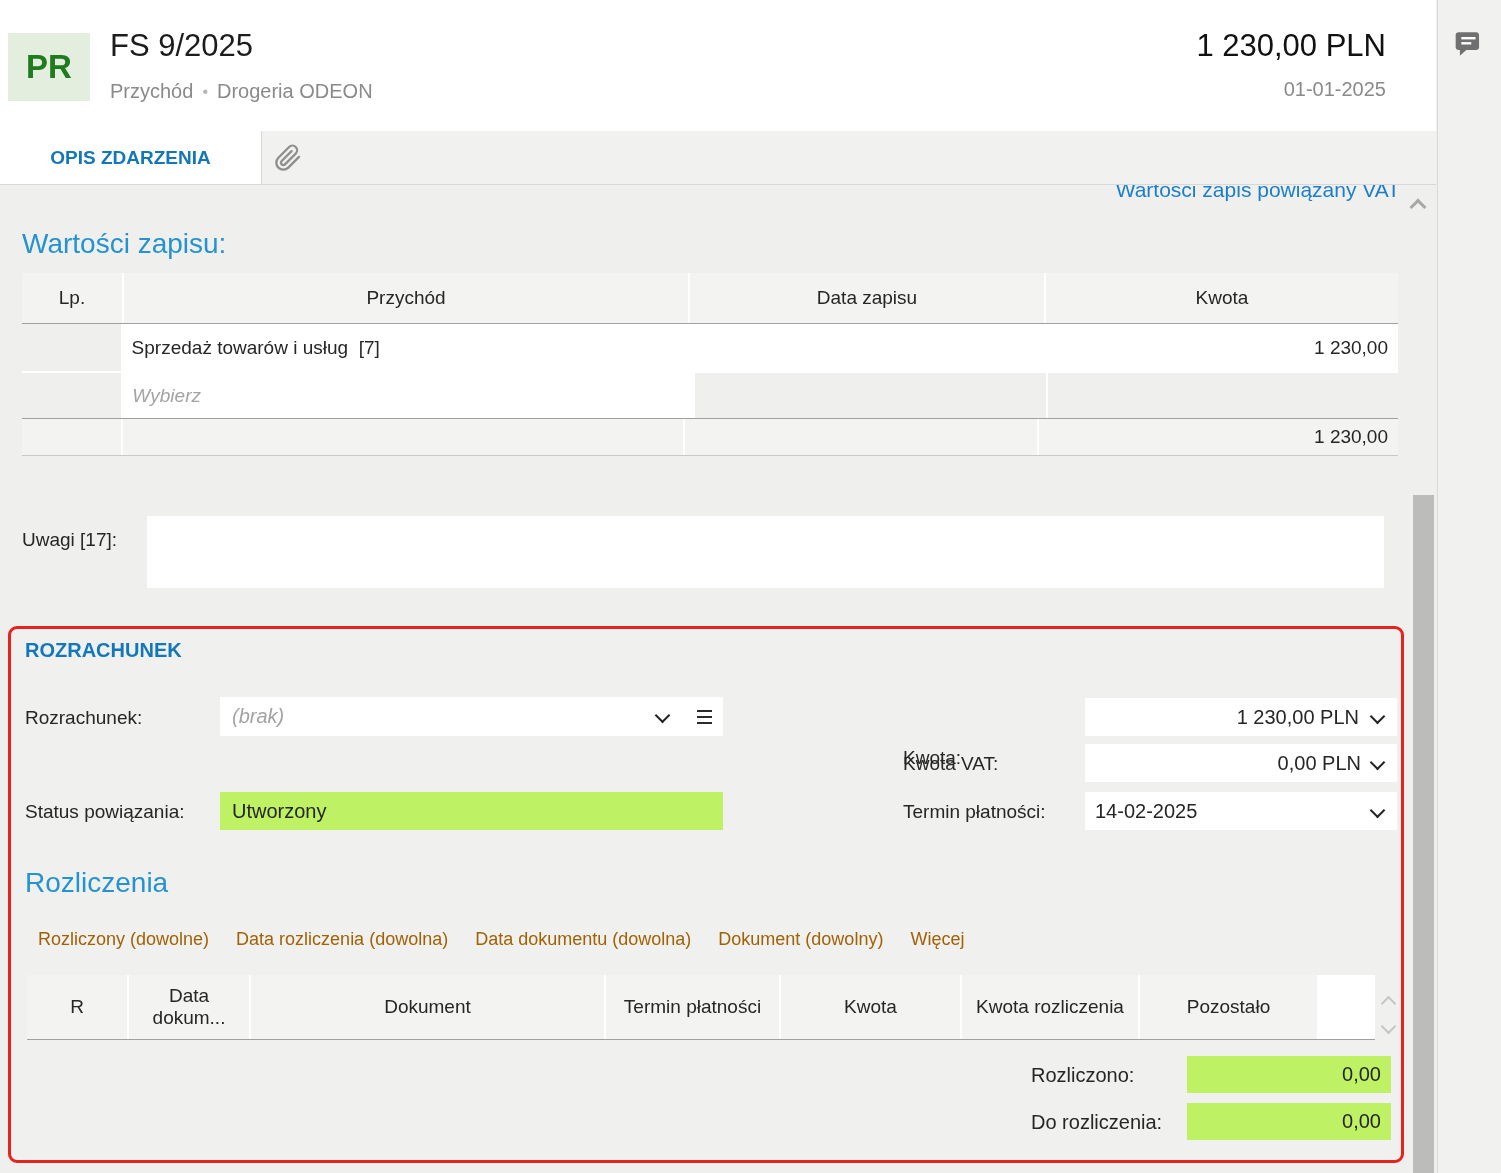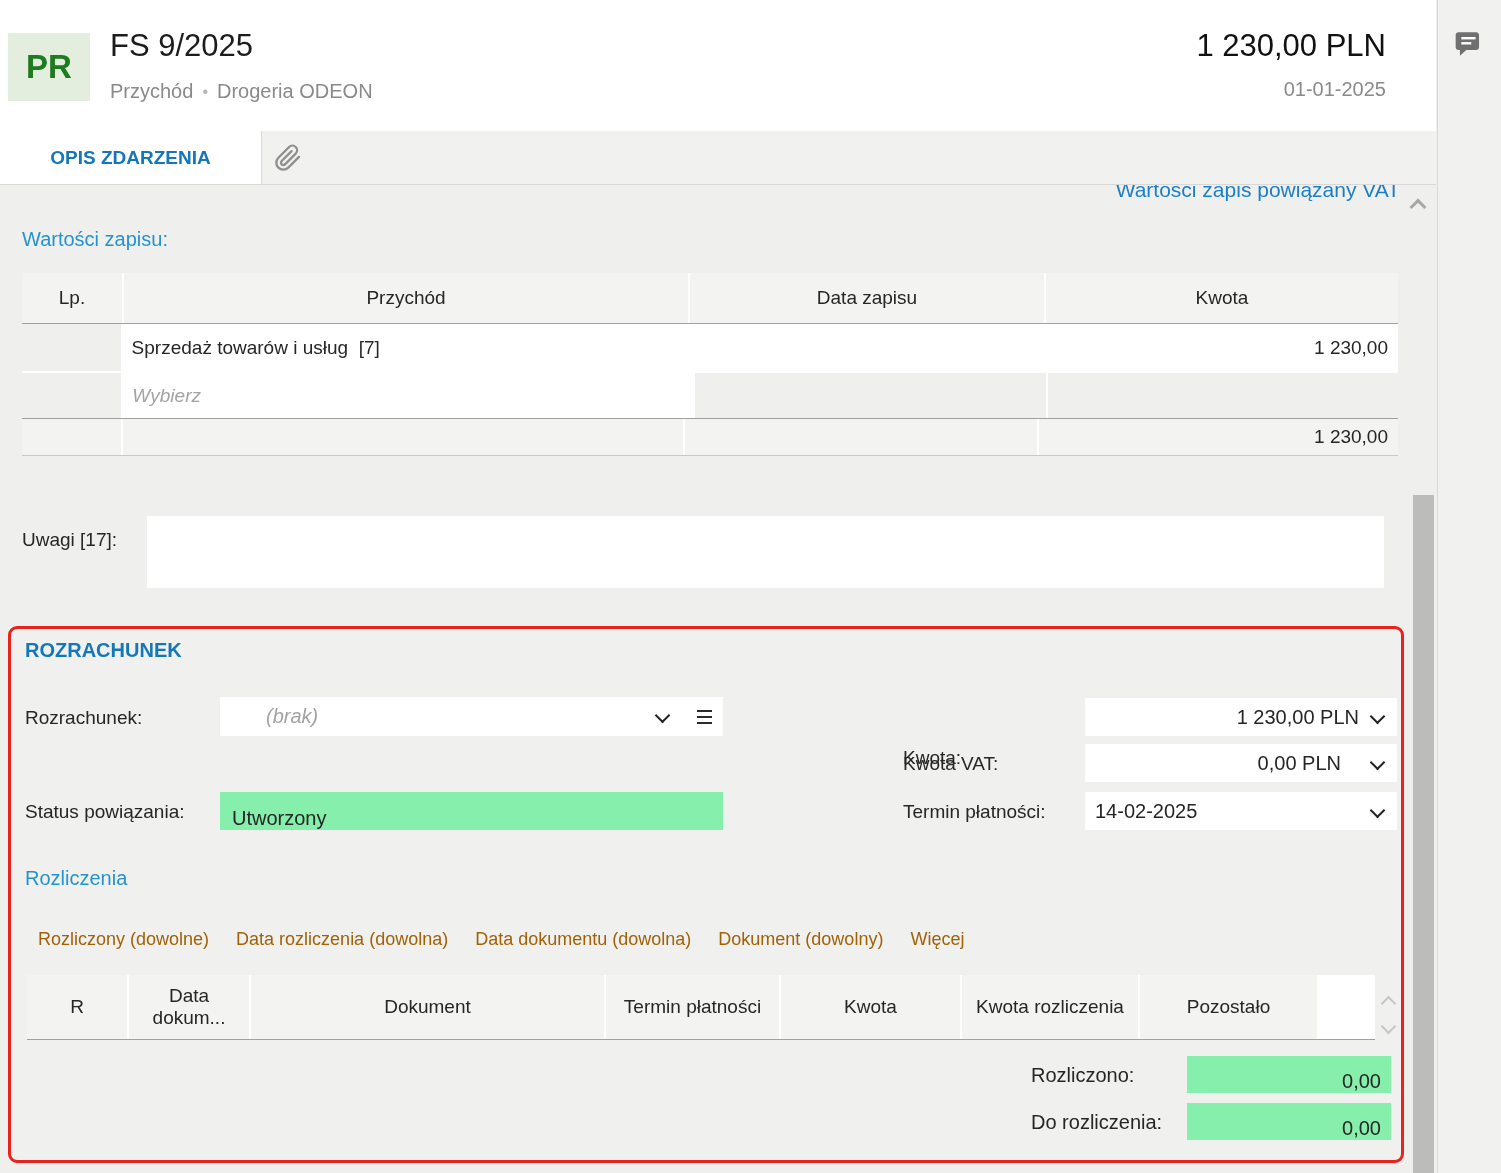--- a/index.html
+++ b/index.html
@@ -22,40 +22,40 @@
   .clip-btn{left:270px;top:140px;width:36px;height:36px;display:flex;align-items:center;justify-content:center;}
   
   .vatlink-clip{left:940px;top:185px;width:460px;height:22px;overflow:hidden;text-align:right;}
   .vatlink-clip span{position:relative;top:-7px;font-size:21px;color:#1b7fc8;}
   .chev{display:inline-block;width:9px;height:9px;border-right:3px solid #222;border-bottom:3px solid #222;transform:rotate(45deg);}
   .chev.up{transform:rotate(-135deg);}
   .chev.lgray{border-color:#a8a8a8;}
   .chev.xgray{border-color:#c6c6c6;border-width:2.5px;}
   .chev.thin{border-width:2.5px;}
   
-  .sec-blue{font-size:20px;color:#2593cf;}
+  .sec-blue{font-size:28px;color:#2593cf;}
   
   .trow{display:flex;gap:2px;background:#fff;}
   .cell{display:flex;align-items:center;background:#f3f3f2;font-size:19px;}
   .cell.center{justify-content:center;text-align:center;}
   .cell.white{background:#fff;}
   .cell.gray{background:#efefee;}
   .cell.right{justify-content:flex-end;padding-right:10px;}
   .cell.left{padding-left:9px;}
   .hline{height:1px;background:#a0a0a0;}
   .hline.light{background:#c9c9c9;}
   .placeholder{font-style:italic;color:#a3a3a3;}
   
   .uwagi-box{left:147px;top:516px;width:1233px;height:68px;background:#fff;border:none;resize:none;outline:none;
              font-family:"Liberation Sans",sans-serif;font-size:19px;}
   
   .redpanel{left:8px;top:626px;width:1390px;height:531px;border:3px solid #e8231d;border-radius:9px;background:#f0f0ef;}
   .lbl{font-size:19px;color:#262626;}
   .combo{background:#fff;display:flex;align-items:center;}
-  .valuebox{background:#86efac;display:flex;align-items:flex-end;}
+  .valuebox{background:#bef264;display:flex;align-items:center;}
   .menu-icon{display:inline-block;width:15px;height:14px;
              background:repeating-linear-gradient(to bottom,#2b2b2b 0 2px,transparent 2px 6px);}
   .filters{display:flex;gap:27px;font-size:18px;color:#a16207;}
   .t2cell{line-height:1.15;padding:0 4px;}
   
   .rightbar{left:1437px;top:0;width:64px;height:1173px;background:#f1f1f0;border-left:1px solid #d9d9d9;box-sizing:border-box;}
   .thumb{left:1413px;top:495px;width:21px;height:678px;background:#bcbcba;}
 </style>
 </head>
 <body>
@@ -123,34 +123,34 @@
   </div>
 
   <div class="abs lbl" style="left:22px;top:529px;">Uwagi [17]:</div>
   <textarea class="abs uwagi-box" style=""></textarea>
 
   <div class="abs redpanel"></div>
   <div class="abs" style="left:25px;top:639px;font-size:20px;font-weight:bold;color:#1478b8;">ROZRACHUNEK</div>
 
   <div class="abs lbl" style="left:25px;top:707px;">Rozrachunek:</div>
   <div class="abs combo" style="left:220px;top:697px;width:503px;height:39px;">
-    <span class="placeholder" style="font-size:20px;padding-left:12px;margin-left:34px;">(brak)</span>
+    <span class="placeholder" style="font-size:20px;padding-left:12px;">(brak)</span>
     <span class="chev thin" style="position:absolute;left:437px;top:13px;"></span>
     <span class="menu-icon" style="position:absolute;left:477px;top:13px;"></span>
   </div>
 
   <div class="abs lbl" style="left:903px;top:707px;margin-top:40px;">Kwota:</div>
   <div class="abs combo" style="left:1085px;top:698px;width:312px;height:38px;">
     <span style="font-size:20px;flex:1;text-align:right;padding-right:38px;">1 230,00 PLN</span>
     <span class="chev thin" style="position:absolute;right:14px;top:13px;"></span>
   </div>
 
   <div class="abs lbl" style="left:903px;top:753px;">Kwota VAT:</div>
   <div class="abs combo" style="left:1085px;top:744px;width:312px;height:38px;">
-    <span style="font-size:20px;flex:1;text-align:right;padding-right:56px;">0,00 PLN</span>
+    <span style="font-size:20px;flex:1;text-align:right;padding-right:36px;">0,00 PLN</span>
     <span class="chev thin" style="position:absolute;right:14px;top:13px;"></span>
   </div>
 
   <div class="abs lbl" style="left:25px;top:801px;">Status powiązania:</div>
   <div class="abs valuebox" style="left:220px;top:792px;width:503px;height:38px;">
     <span style="font-size:20px;padding-left:12px;">Utworzony</span>
   </div>
 
   <div class="abs lbl" style="left:903px;top:801px;">Termin płatności:</div>
   <div class="abs combo" style="left:1085px;top:792px;width:312px;height:38px;">

